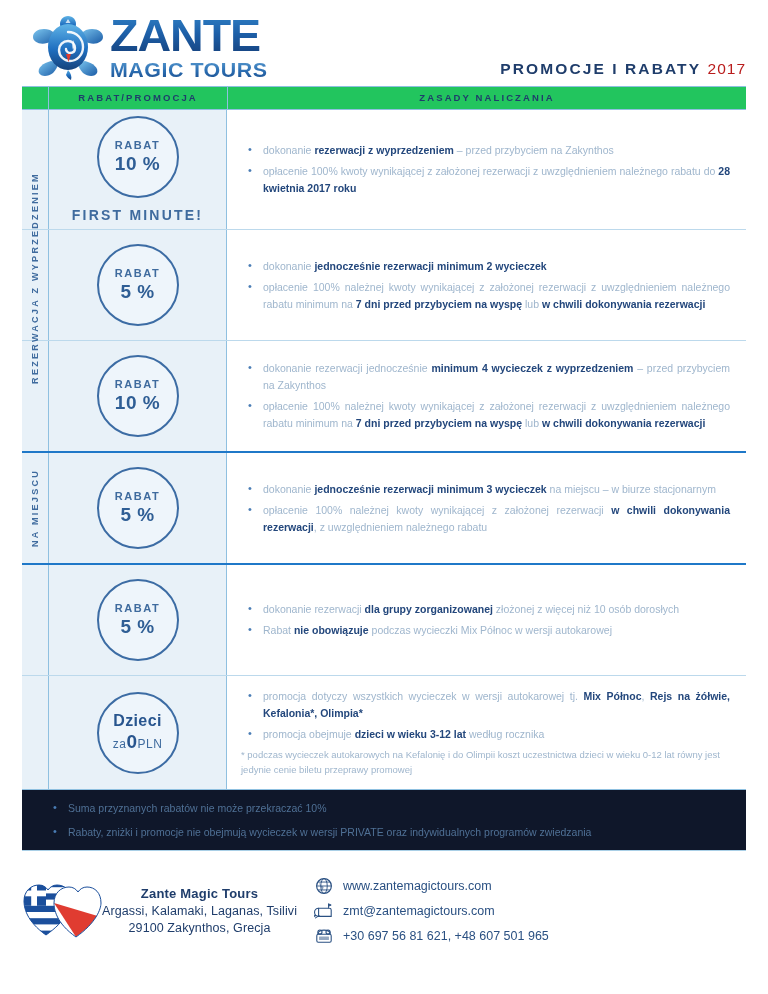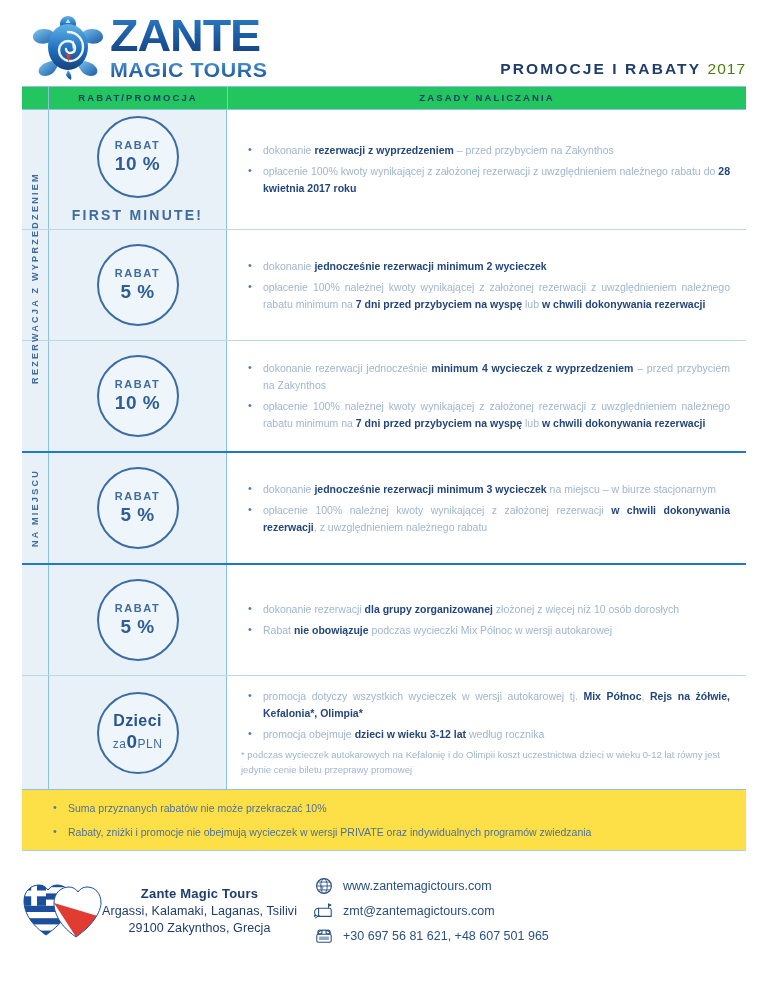--- a/index.html
+++ b/index.html
@@ -81,21 +81,21 @@
     font-size: 15.5px;
     letter-spacing: 2.1px;
     white-space: nowrap;
   }
   .doc-title .strong {
     font-weight: bold;
     color: #1f3d6b;
   }
   .doc-title .year {
     font-weight: normal;
-    color: #4d7c0f;
+    color: #b91c1c;
     letter-spacing: 1px;
   }
 
   
   .table {
     position: relative;
     margin: 0 22px;
     border-top: 1.5px solid #8fc0e0;
   }
   .thead {
@@ -265,21 +265,21 @@
     font-size: 9.5px;
     line-height: 1.6;
     color: #9fb6cd;
     margin-top: 4px;
     text-align: left;
   }
 
   
   .bottom-notes {
     margin: 0 22px;
-    background: #fde047;
+    background: #0f172a;
     border-top: 1.5px solid #8fc0e0;
     border-bottom: 1.5px solid #a9cfe6;
     padding: 10px 0 10px 0;
   }
   ul.notes {
     margin: 0;
     padding: 0 20px 0 46px;
     list-style: none;
   }
   ul.notes li {

